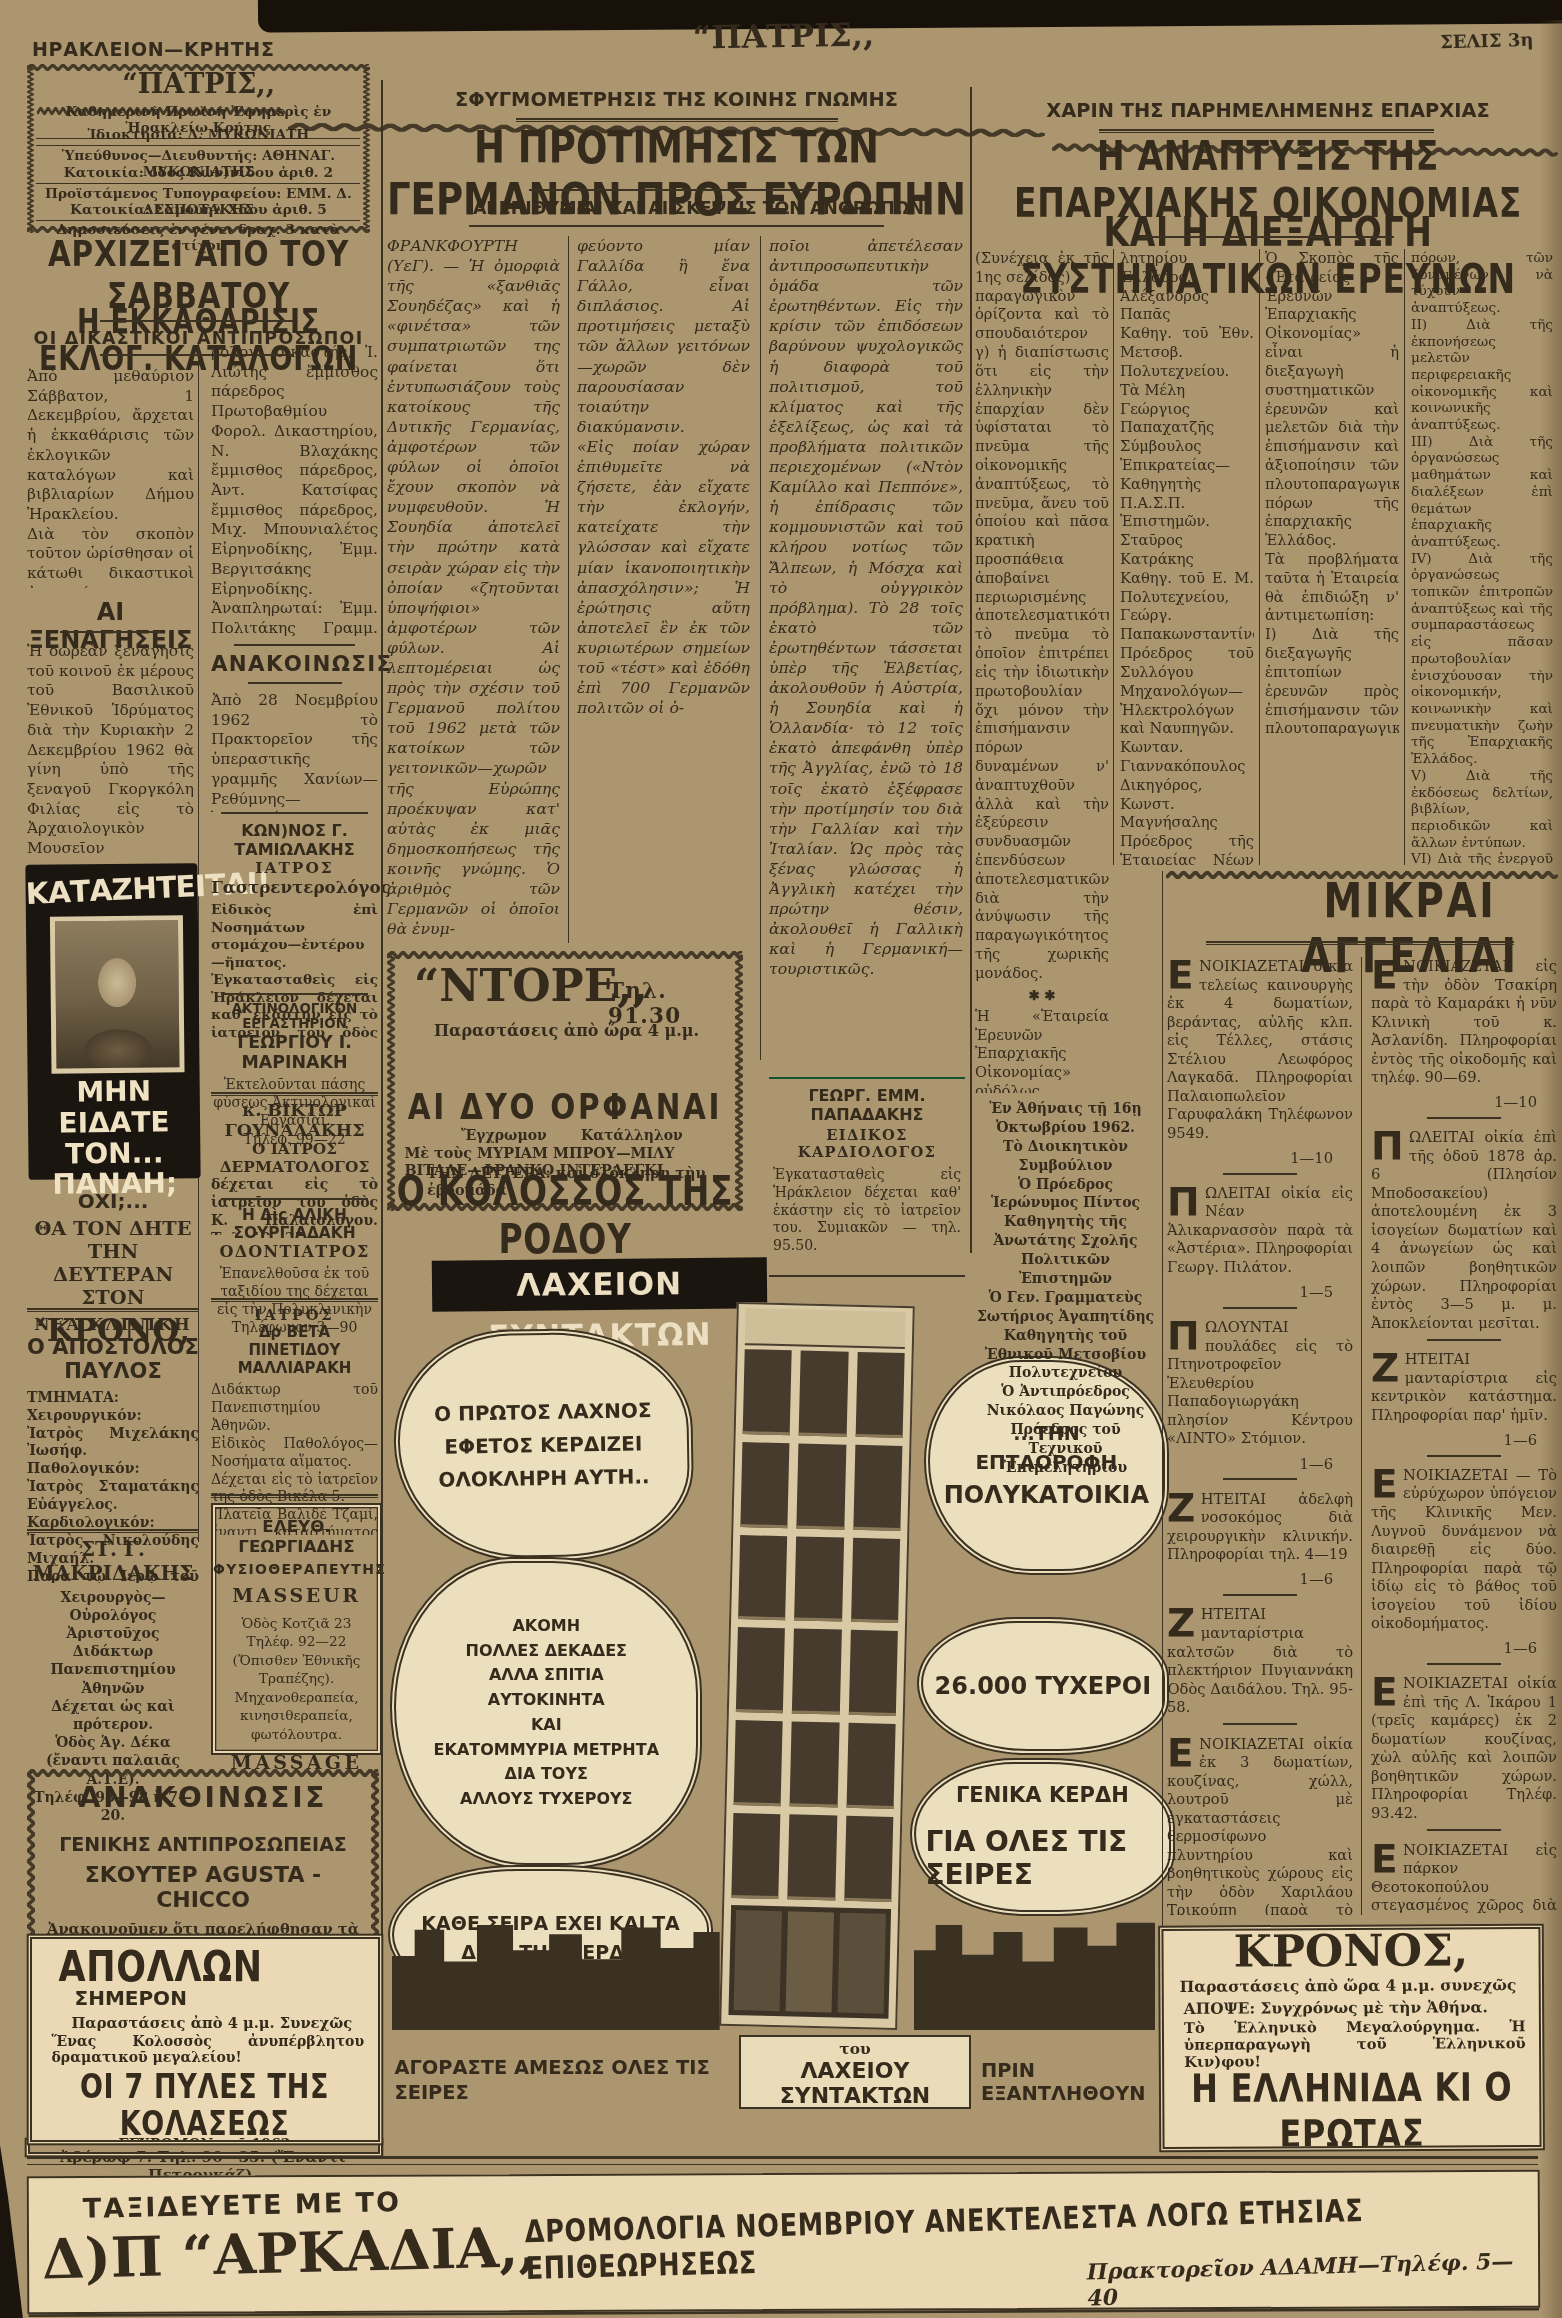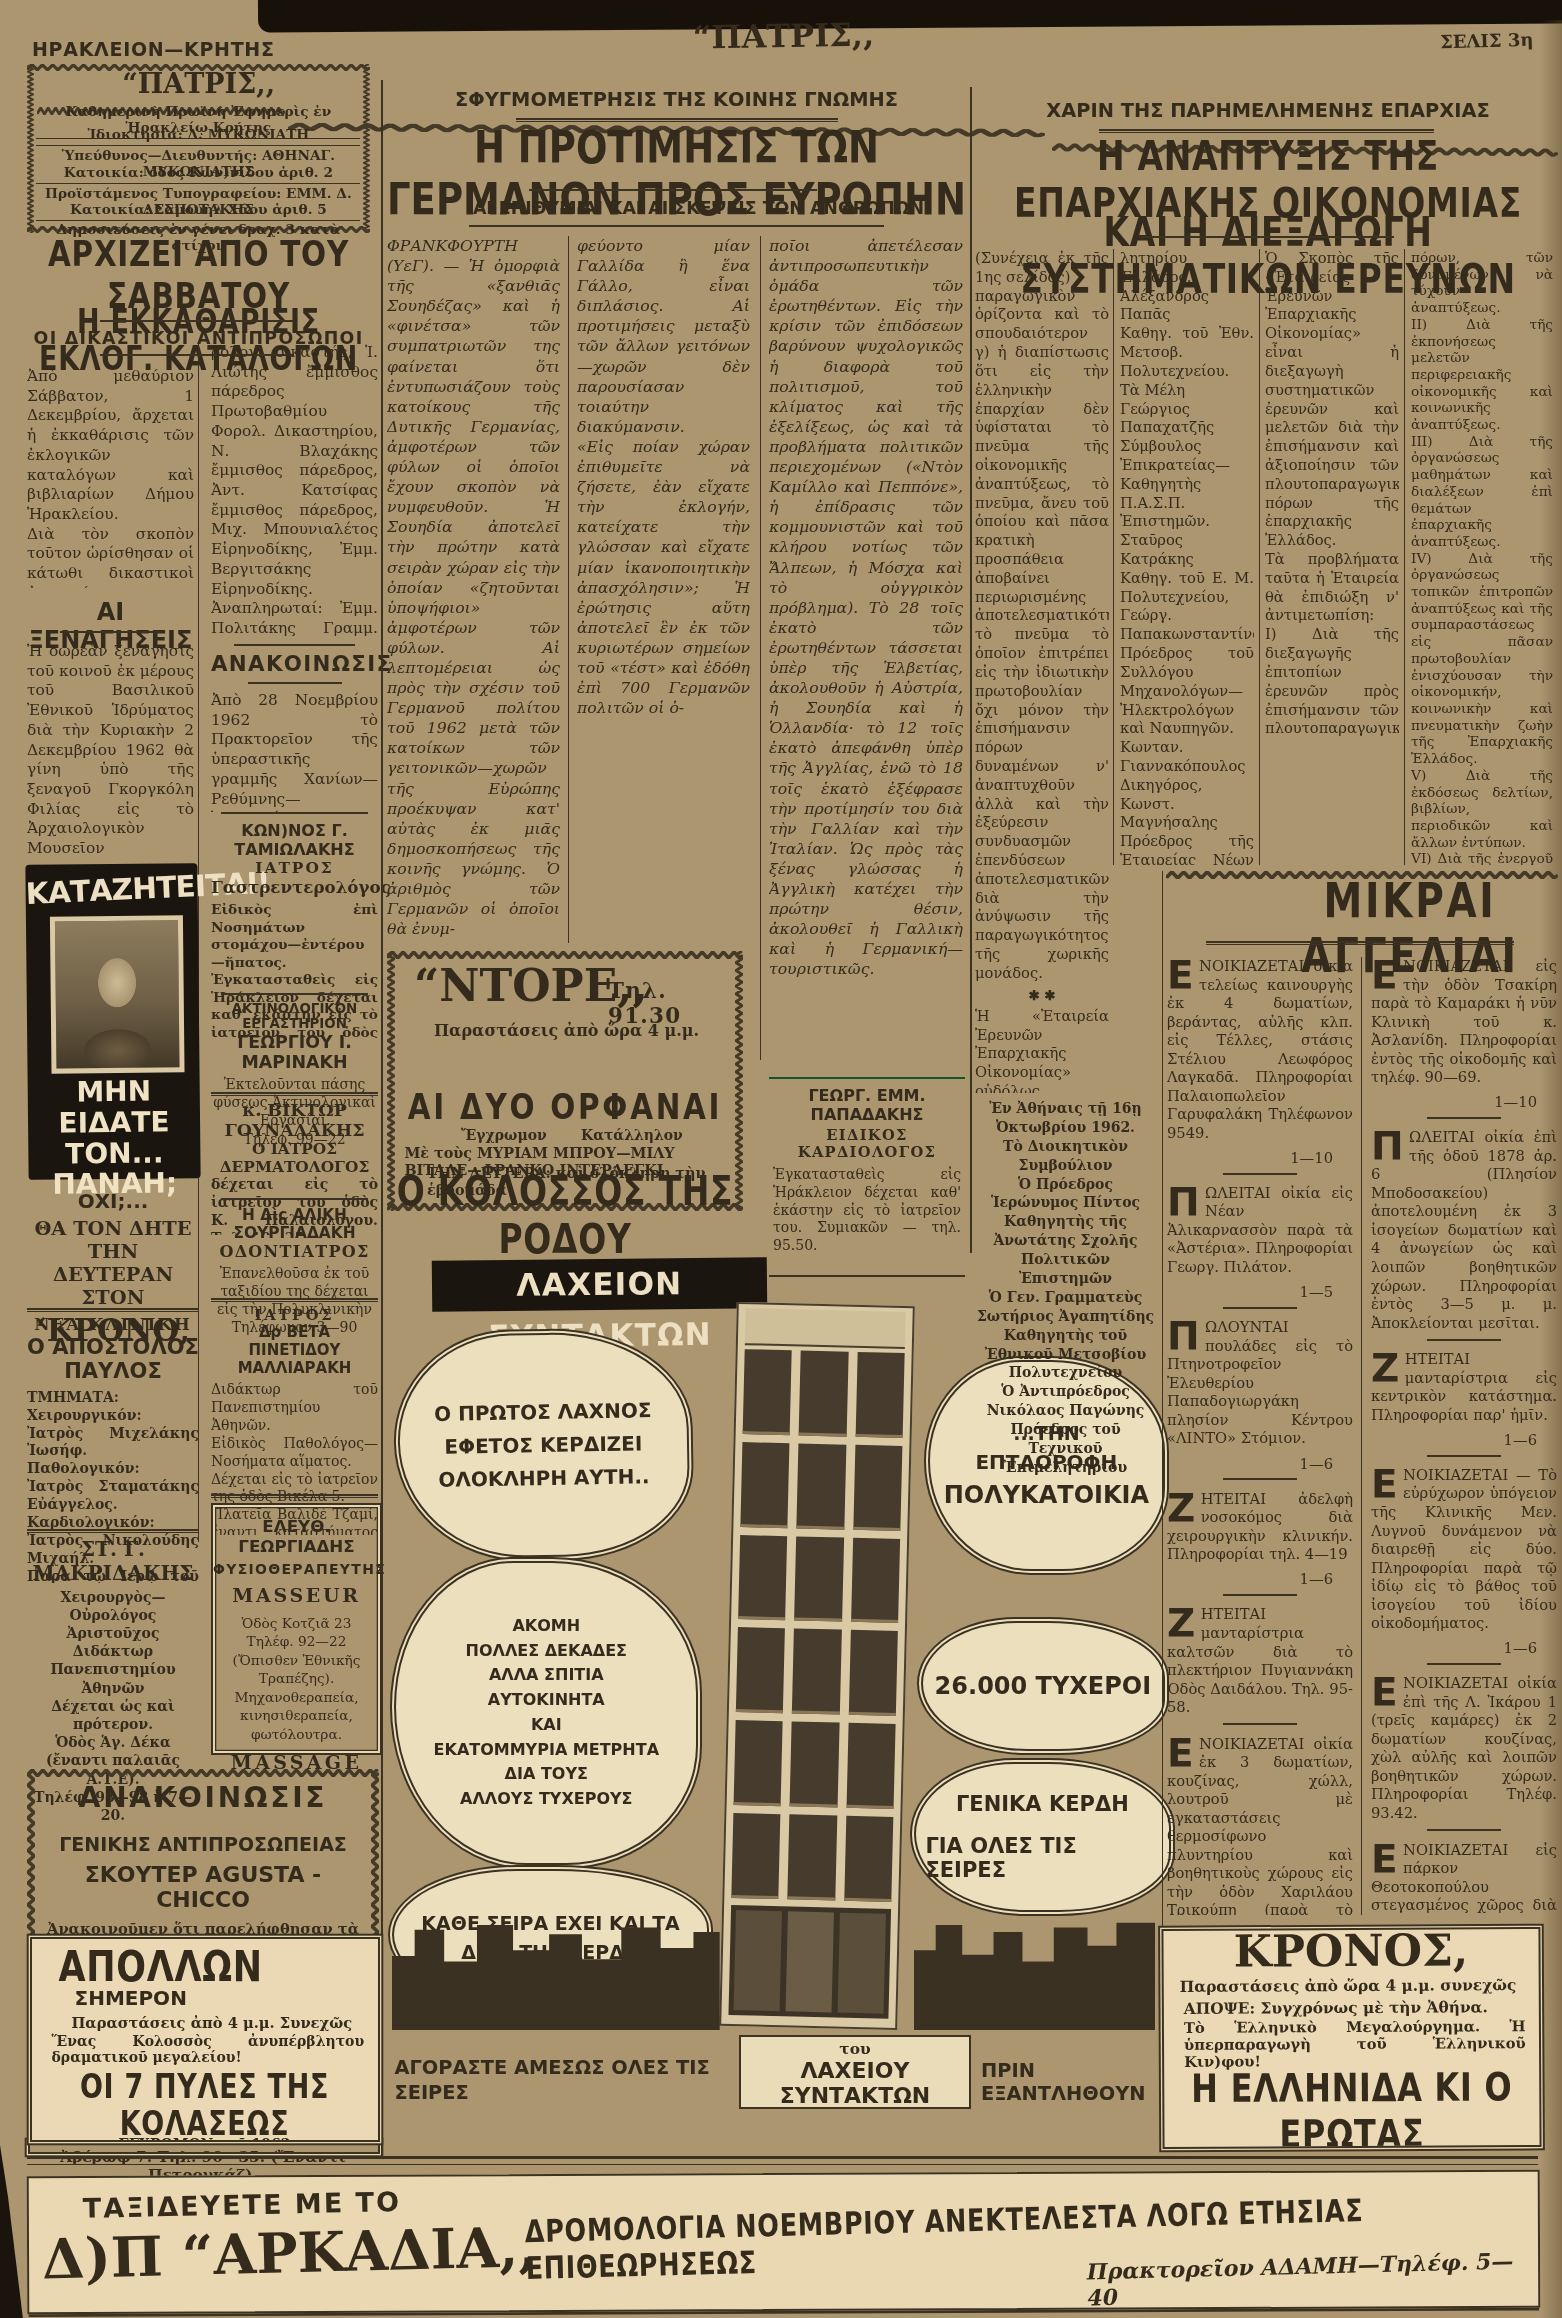--- a/index.html
+++ b/index.html
@@ -332,21 +332,21 @@
     <div class="abs cloud" style="left:543px;top:114px;width:214px;height:188px">
       <div class="sans b" style="font-size:19px">...ΤΗΝ</div>
       <div class="sans b" style="font-size:20px;margin-top:6.7px">ΕΠΤΑΟΡΟΦΗ</div>
       <div class="sans b" style="font-size:24px;margin-top:6.7px">ΠΟΛΥΚΑΤΟΙΚΙΑ</div>
     </div>
     <div class="abs cloud" style="left:536px;top:375px;width:221px;height:107px">
       <div class="sans b" style="font-size:24px">26.000 ΤΥΧΕΡΟΙ</div>
     </div>
     <div class="abs cloud" style="left:529px;top:516px;width:234px;height:127px">
       <div class="sans b" style="font-size:21px">ΓΕΝΙΚΑ ΚΕΡΔΗ</div>
-      <div class="sans b" style="font-size:21px;margin-top:18px">ΓΙΑ ΟΛΕΣ ΤΙΣ ΣΕΙΡΕΣ</div>
+      <div class="sans b" style="font-size:28px;margin-top:18px">ΓΙΑ ΟΛΕΣ ΤΙΣ ΣΕΙΡΕΣ</div>
     </div>
     <div class="abs cloud" style="left:6.7px;top:623px;width:295px;height:114px">
       <div class="sans b" style="font-size:19px">ΚΑΘΕ ΣΕΙΡΑ ΕΧΕΙ ΚΑΙ ΤΑ</div>
       <div class="sans b" style="font-size:19px;margin-top:6.7px">ΔΙΚΑ ΤΗΣ ΚΕΡΔΗ</div>
     </div>
 
     <div class="abs sky" style="left:6.7px;top:670px;width:328px;height:114px;clip-path:polygon(0 35%,7% 35%,7% 12%,16% 12%,16% 40%,26% 40%,26% 8%,37% 8%,37% 30%,48% 30%,48% 16%,58% 16%,58% 38%,70% 38%,70% 10%,82% 10%,82% 28%,92% 28%,92% 14%,100% 14%,100% 100%,0 100%)"></div>
     <div class="abs sky" style="left:529px;top:670px;width:241px;height:114px;clip-path:polygon(0 30%,9% 30%,9% 8%,20% 8%,20% 34%,33% 34%,33% 14%,45% 14%,45% 40%,58% 40%,58% 10%,72% 10%,72% 26%,84% 26%,84% 6%,100% 6%,100% 100%,0 100%)"></div>
 
     <div class="abs sans b" style="left:9.4px;top:809px;width:335px;font-size:19.4px;line-height:1.3">ΑΓΟΡΑΣΤΕ ΑΜΕΣΩΣ ΟΛΕΣ ΤΙΣ ΣΕΙΡΕΣ</div>

